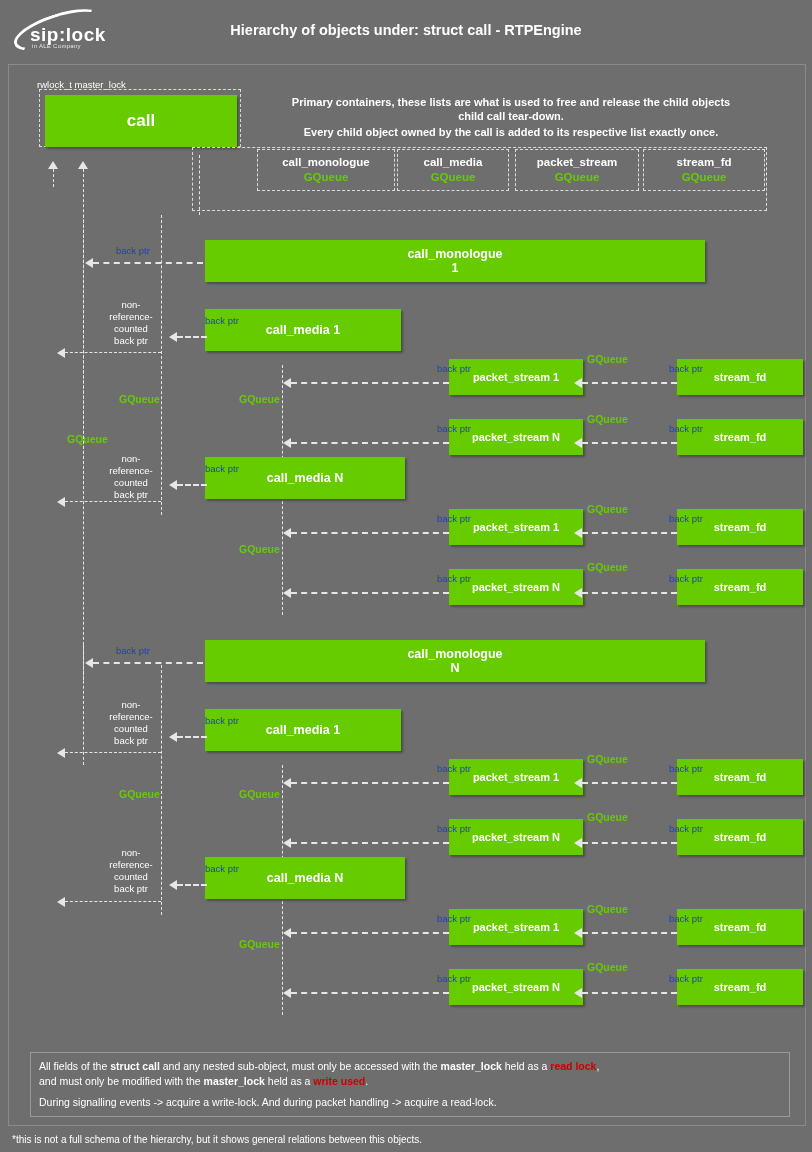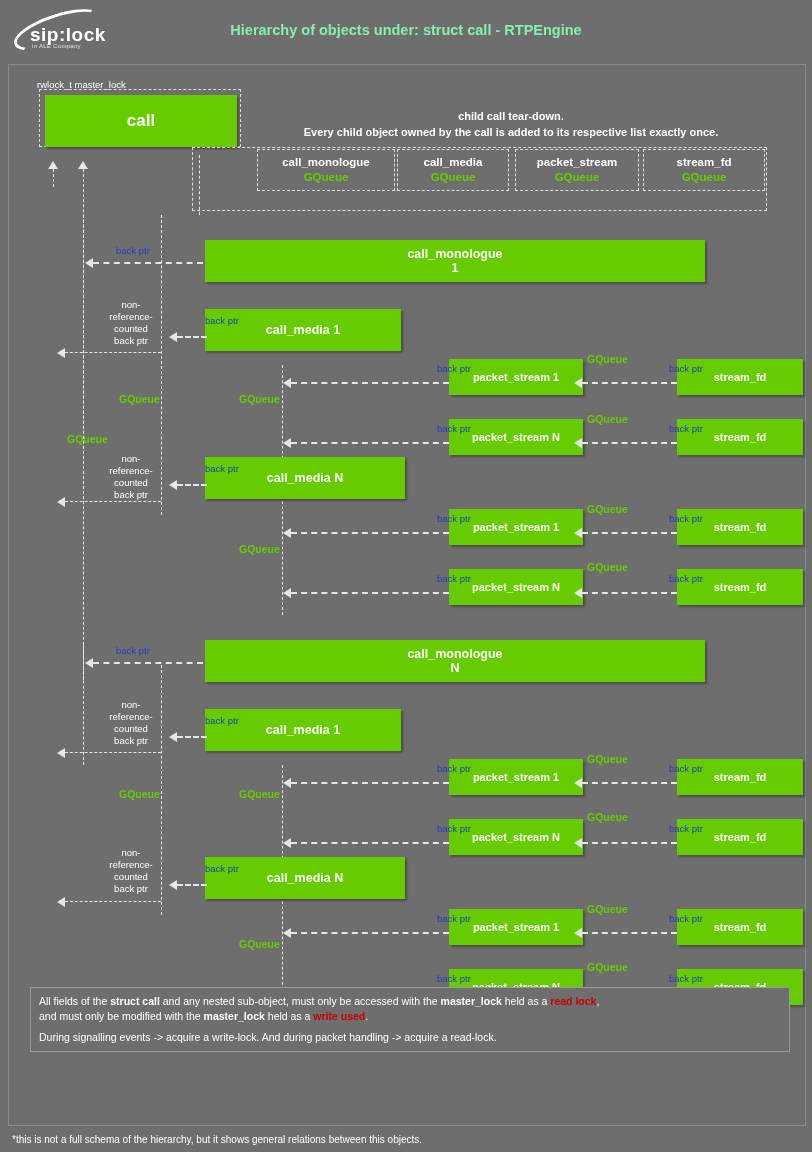--- a/index.html
+++ b/index.html
@@ -28,21 +28,21 @@
     font-size:6px;color:#e8e8e8;letter-spacing:.3px;
   }
   .logo .swoosh{
     position:absolute;left:0px;top:4px;width:86px;height:26px;
     border:3px solid #ffffff;border-radius:50%;
     border-right-color:transparent;border-bottom-color:transparent;
     transform:rotate(-18deg);
   }
   .title{
     position:absolute;left:0;top:22px;width:812px;
-    text-align:center;font-size:14.5px;font-weight:bold;color:#86efac;
+    text-align:center;font-size:14.5px;font-weight:bold;color:#ffffff;
   }
 
   
   .canvas{
     position:absolute;left:8px;top:64px;width:796px;height:1060px;
     border:1px solid #8a8a8a;
     background:#6e6e6e;
   }
 
   
@@ -104,21 +104,21 @@
     border-right:8px solid #e6e6e6;
   }
   .arrow-u{
     position:absolute;width:0;height:0;
     border-left:5px solid transparent;border-right:5px solid transparent;
     border-bottom:8px solid #e6e6e6;
   }
 
   
   .footer-box{
-    position:absolute;left:30px;top:987px;width:760px;height:65px;
+    position:absolute;left:30px;top:1052px;width:760px;height:65px;
     border:1px solid #9a9a9a;background:#6e6e6e;
     font-size:10.5px;line-height:15px;color:#ffffff;padding:6px 8px;
     box-sizing:border-box;
   }
   .footer-box b{font-weight:bold;}
   .footer-box .redish{color:#cc0000;font-weight:bold;}
   .footer-box p{margin:0 0 6px 0;}
   .footnote{
     position:absolute;left:12px;top:1134px;font-size:10px;color:#ffffff;
   }
@@ -139,21 +139,21 @@
 
   <div class="lbl" style="left:28px;top:14px;">rwlock_t master_lock</div>
 
   <div class="group-box" style="left:30px;top:24px;width:200px;height:56px;"></div>
 
   <div class="node big" style="left:36px;top:30px;width:192px;height:52px;">
     <span>call</span>
   </div>
 
   <div class="note" style="left:252px;top:30px;width:500px;">
-    <br>
+    <span>Primary containers, these lists are what is used to free and release the child objects</span><br>
     <span>child call tear-down.</span>
   </div>
   <div class="note" style="left:252px;top:60px;width:500px;">
     <span>Every child object owned by the call is added to its respective list exactly once.</span>
   </div>
 
   <div class="group-box" style="left:183px;top:82px;width:573px;height:62px;"></div>
 
   <div class="qbox" style="left:248px;top:84px;width:136px;height:40px;">
     <div>

